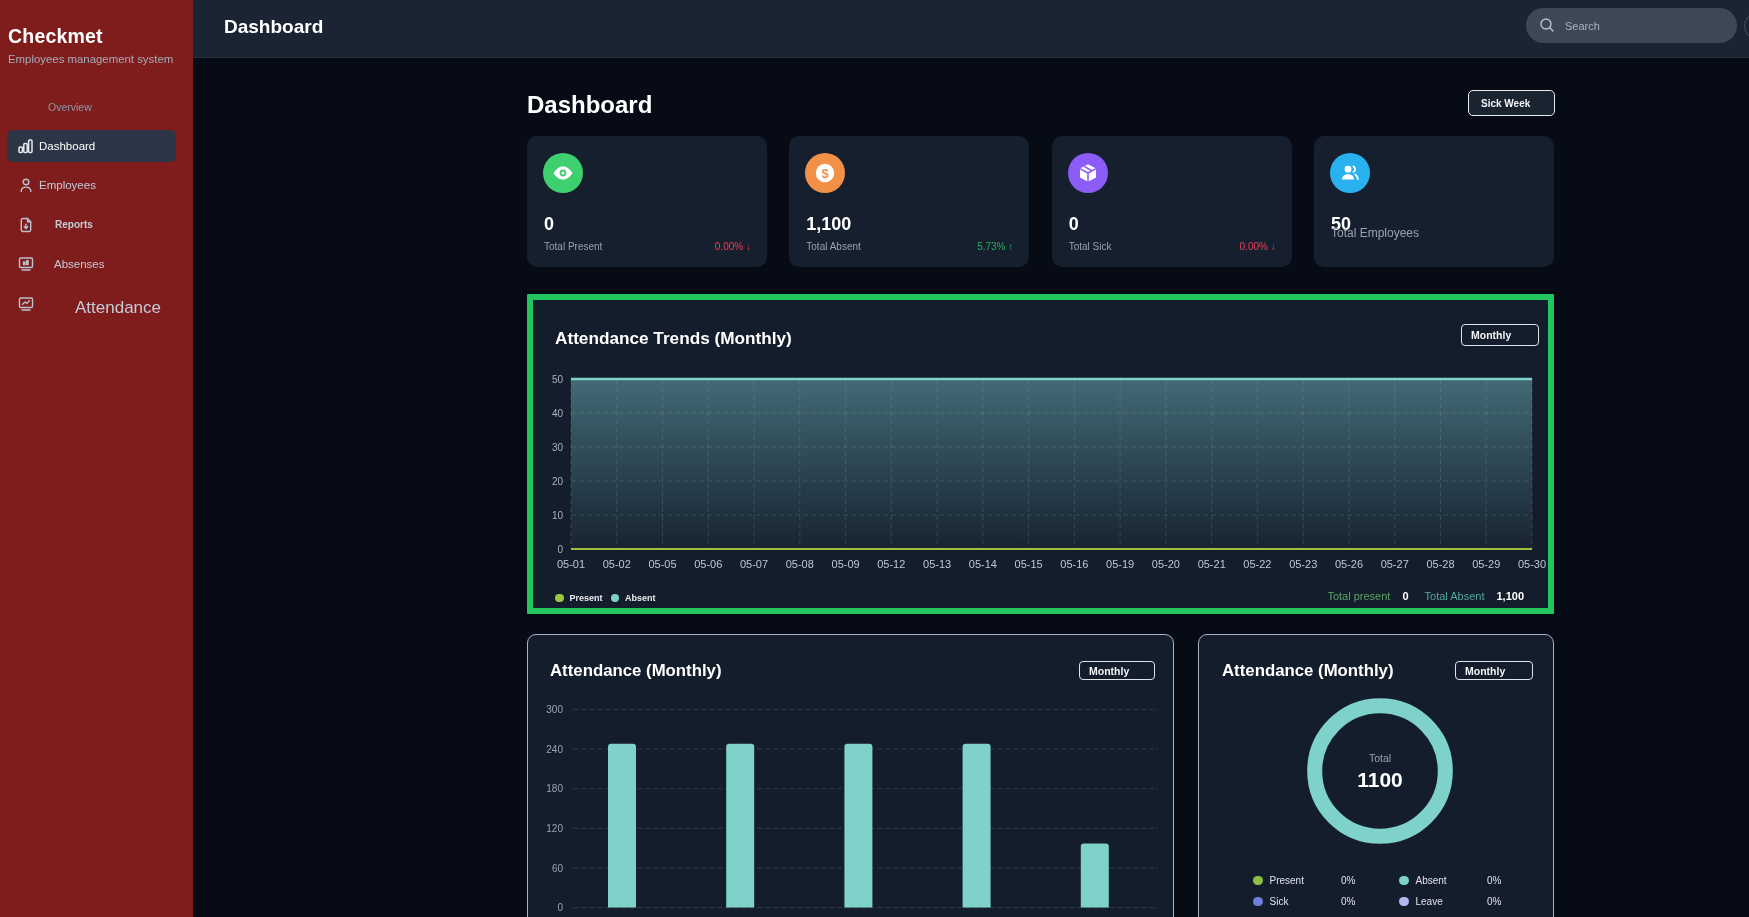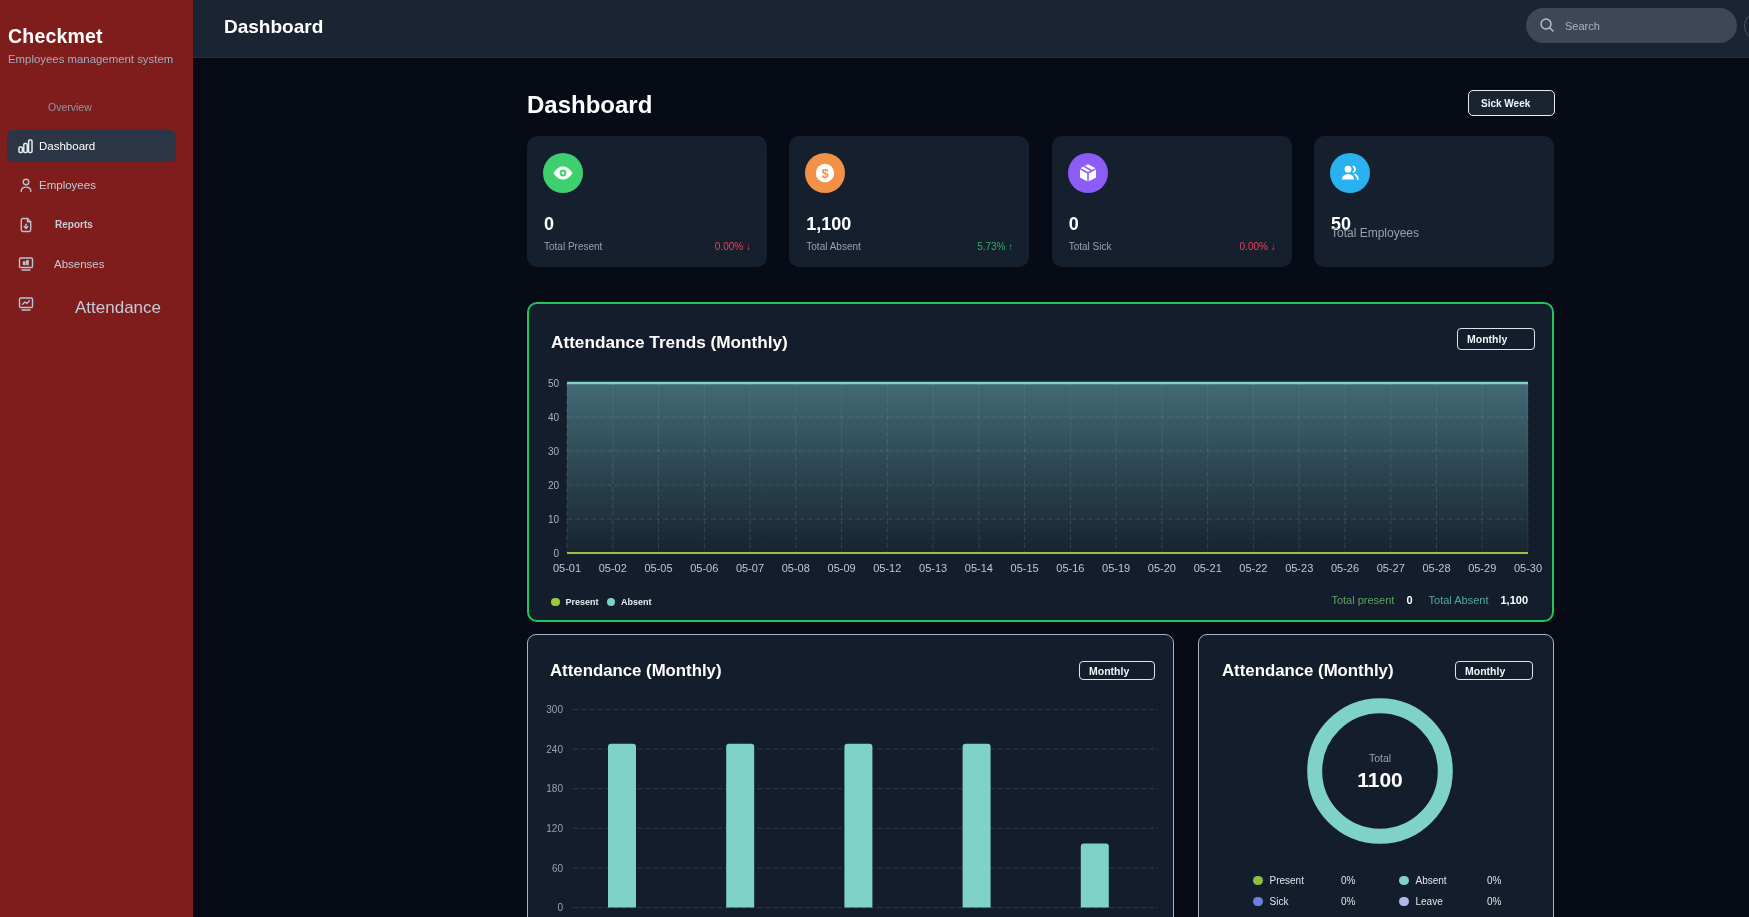--- a/index.html
+++ b/index.html
@@ -94,21 +94,21 @@
       <svg width="22" height="22" viewBox="0 0 22 22" style="">
         <circle cx="9" cy="7.2" r="3.4" fill="#fff"></circle>
         <path d="M3 17.5 c0-3.4 2.7-5.2 6-5.2 s6 1.8 6 5.2 Z" fill="#fff"></path>
         <path d="M14.5 4.4 a3.3 3.3 0 0 1 0 5.6" stroke="#fff" stroke-width="1.8" fill="none" stroke-linecap="round"></path>
         <path d="M16.2 12.6 a5.6 5.6 0 0 1 2.6 4.4" stroke="#fff" stroke-width="1.8" fill="none" stroke-linecap="round"></path>
       </svg>
     </div>
 <div class="abs" style="left:17px;top:78px;font-size:18px;font-weight:bold;color:#fff;">50</div>
 <div class="abs" style="left:17px;top:90px;font-size:12px;color:#97a1b0;">Total Employees</div>
 </div>
-<div class="abs" style="left:527px;top:294px;width:1027px;height:320px;background:#141d2b;border:2px solid #22c55e;border-radius:10px;margin-top:8px;">
+<div class="abs" style="left:527px;top:294px;width:1027px;height:320px;background:#141d2b;border:6px solid #22c55e;border-radius:1px;">
 <div class="abs" style="left:22px;top:27.8px;font-size:17.2px;font-weight:bold;color:#fff;">Attendance Trends (Monthly)</div>
 <div class="abs" style="left:928px;top:24px;width:78px;height:22px;border:1.3px solid #dfe4ea;border-radius:4px;color:#f2f4f8;font-size:10.5px;font-weight:bold;display:flex;align-items:center;justify-content:flex-start;padding-left:9px;">Monthly</div>
 <div class="abs" style="left:0;top:0;"><svg width="1027" height="290" viewBox="0 0 1027 290" style="">
         <defs>
           <linearGradient id="ag" x1="0" y1="0" x2="0" y2="1">
             <stop offset="0" stop-color="#6fb7bf" stop-opacity="0.50"></stop>
             <stop offset="1" stop-color="#6fb7bf" stop-opacity="0.04"></stop>
           </linearGradient>
         </defs>
         <line x1="38.0" y1="215.0" x2="999.0" y2="215.0" stroke="#ffffff" stroke-opacity="0.13" stroke-width="1" stroke-dasharray="5 3"></line>

